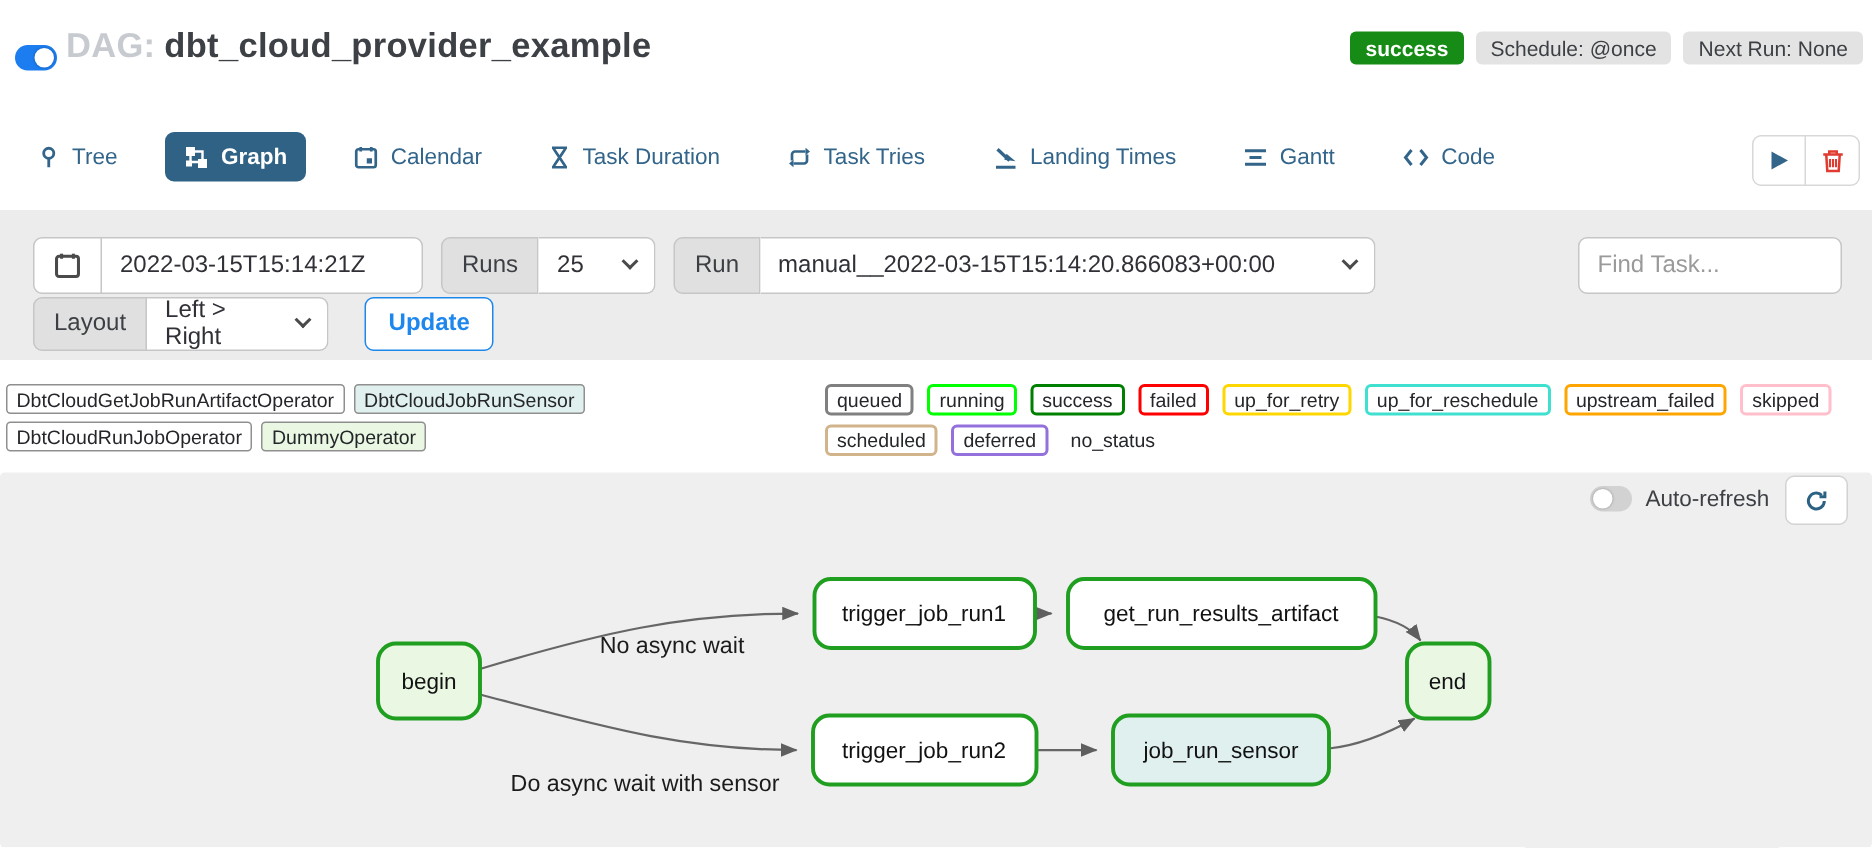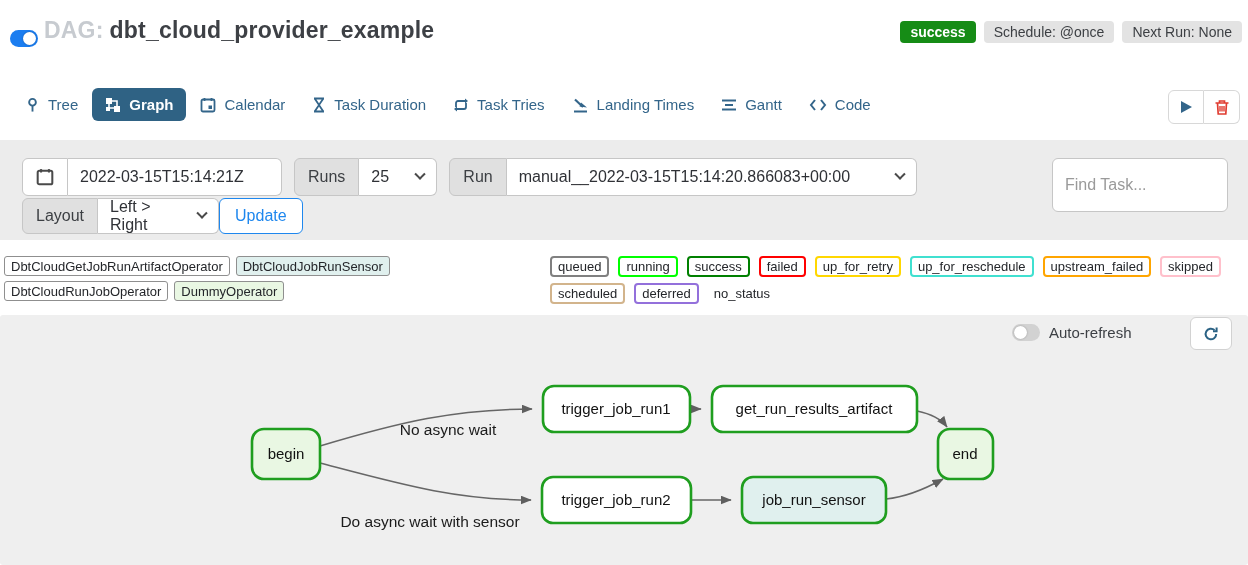--- a/index.html
+++ b/index.html
@@ -16,54 +16,54 @@
   .switch.off .knob { left: 2px; }
   .dag-toggle { position: absolute; left: 10px; top: 30px; }
   .title { position: absolute; left: 44px; top: 17px; font-size: 23px; font-weight: bold; letter-spacing: .2px; }
   .title .dim { color: #c7cbd0; margin-right: 6px; }
   .title .name { color: #3d4045; margin-top: 24px; }
   .header-badges { position: absolute; top: 21px; right: 6px; display: flex; gap: 8px; align-items: center; }
   .badge { font-size: 14px; padding: 3px 10px; border-radius: 4px; color: #3c3f43; background: #e3e3e3; white-space: nowrap; }
   .badge.success { color: #fff; font-weight: bold; }
 
   
-  .tabbar { position: absolute; left: 12px; top: 88px; display: flex; align-items: center; gap: 1px; }
+  .tabbar { position: absolute; left: 12px; top: 88px; display: flex; align-items: center; gap: 19px; }
   .tab { display: flex; align-items: center; gap: 8px; padding: 8px 13px; font-size: 15px; color: #33658a; border-radius: 6px; cursor: pointer; white-space: nowrap; }
   .tab svg { flex: none; }
   .tab.active { background: #2f6284; color: #fff; }
   .actions { position: absolute; right: 8px; top: 90px; display: flex; }
   .actions .btn { width: 36px; height: 34px; background: #fff; border: 1px solid #d8d8d8; display: flex; align-items: center; justify-content: center; cursor: pointer; }
   .actions .btn:first-child { border-radius: 6px 0 0 6px; }
   .actions .btn:last-child { border-radius: 0 6px 6px 0; border-left: none; }
 
   
   .filters { position: absolute; left: 0; top: 140px; width: 100%; height: 100px; background: #ececec; }
   .frow1 { position: absolute; left: 22px; top: 18px; display: flex; gap: 12px; }
   .frow2 { position: absolute; left: 22px; top: 58px; display: flex; }
   .igroup { display: flex; height: 38px; }
   .addon { display: flex; align-items: center; padding: 0 13px; background: #e0e0e0; border: 1px solid #c6c6c6; color: #3c3f43; font-size: 16px; border-radius: 6px 0 0 6px; }
   .field { display: flex; align-items: center; background: #fff; border: 1px solid #c6c6c6; border-left: none; border-radius: 0 6px 6px 0; font-size: 16px; color: #2f3136; padding: 0 12px; }
   input.field { outline: none; font-family: "Liberation Sans", sans-serif; }
   .selectbox { display: flex; justify-content: space-between; gap: 10px; cursor: pointer; }
   .chev { width: 8px; height: 8px; border-right: 2px solid #4a4a4a; border-bottom: 2px solid #4a4a4a; transform: rotate(45deg) translate(-2px,-2px); flex: none; }
-  .find-task { position: absolute; left: 1052px; top: 18px; width: 176px; height: 54px; border: 1px solid #c6c6c6; border-radius: 6px; background: #fff; font-size: 16px; padding: 0 12px; color: #2f3136; outline: none; font-family: "Liberation Sans", sans-serif; }
+  .find-task { position: absolute; left: 1052px; top: 18px; width: 176px; height: 38px; border: 1px solid #c6c6c6; border-radius: 6px; background: #fff; font-size: 16px; padding: 0 12px; color: #2f3136; outline: none; font-family: "Liberation Sans", sans-serif; }
   .find-task::placeholder { color: #9a9a9a; }
-  .update-btn { margin-left: 0; height: 36px; padding: 0 15px; background: #fff; border: 1.5px solid #1e87ee; color: #1e87ee; font-size: 16px; border-radius: 6px; cursor: pointer; font-family: "Liberation Sans", sans-serif; }
+  .update-btn { margin-left: 24px; height: 36px; padding: 0 15px; background: #fff; border: 1.5px solid #1e87ee; color: #1e87ee; font-size: 16px; border-radius: 6px; cursor: pointer; font-family: "Liberation Sans", sans-serif; font-weight: bold; }
 
   
   .legend { position: absolute; left: 4px; top: 256px; width: 1240px; display: flex; }
   .legend-ops { width: 546px; display: flex; flex-wrap: wrap; gap: 5px 6px; align-content: flex-start; }
   .op-badge { border: 1px solid #8f8f8f; border-radius: 3px; padding: 1px 6px; font-size: 13px; color: #24262a; white-space: nowrap; height: 20px; line-height: 17px; }
   .legend-states { width: 690px; display: flex; flex-wrap: wrap; gap: 6px 9px; align-content: flex-start; }
   .state-badge { border: 2px solid #888; border-radius: 4px; padding: 0 6px; font-size: 13px; color: #24262a; background: #fff; white-space: nowrap; height: 21px; line-height: 17px; }
   .state-badge.noborder { border: none; background: transparent; padding: 2px 6px; }
 
   
   .graph-panel { position: absolute; left: 0; top: 315px; width: 1248px; height: 250px; background: #efefef; border-radius: 3px; }
-  .autorefresh { position: absolute; left: 1012px; top: 324px; display: flex; align-items: center; gap: 9px; font-size: 15px; color: #3d4045; }
+  .autorefresh { position: absolute; left: 1060px; top: 324px; display: flex; align-items: center; gap: 9px; font-size: 15px; color: #3d4045; }
   .refresh-btn { position: absolute; left: 1190px; top: 317px; width: 42px; height: 33px; background: #fff; border: 1px solid #d2d2d2; border-radius: 6px; display: flex; align-items: center; justify-content: center; cursor: pointer; }
   .dagsvg { position: absolute; left: 0; top: 0; }
   .dagsvg text.node-label { font-family: "Liberation Sans", sans-serif; font-size: 15px; fill: #121212; text-anchor: middle; }
   .dagsvg text.edge-label { font-family: "Liberation Sans", sans-serif; font-size: 15.5px; fill: #1b1b1b; text-anchor: middle; }
   .dagsvg .edge { fill: none; stroke: #666; stroke-width: 1.5; }
   .dagsvg rect.node-rect { stroke-width: 2.6; }
   .dag-node { cursor: pointer; }
 </style>
 </head>
 <body>

